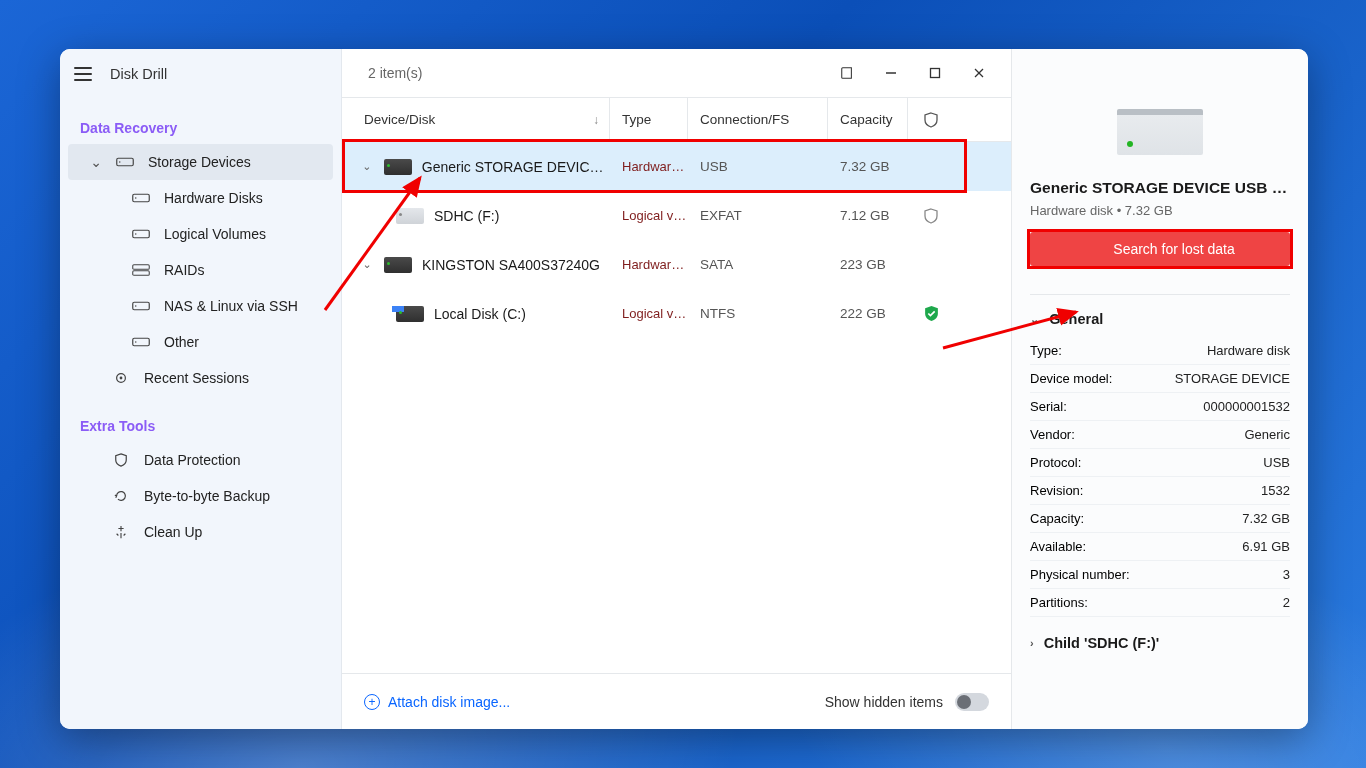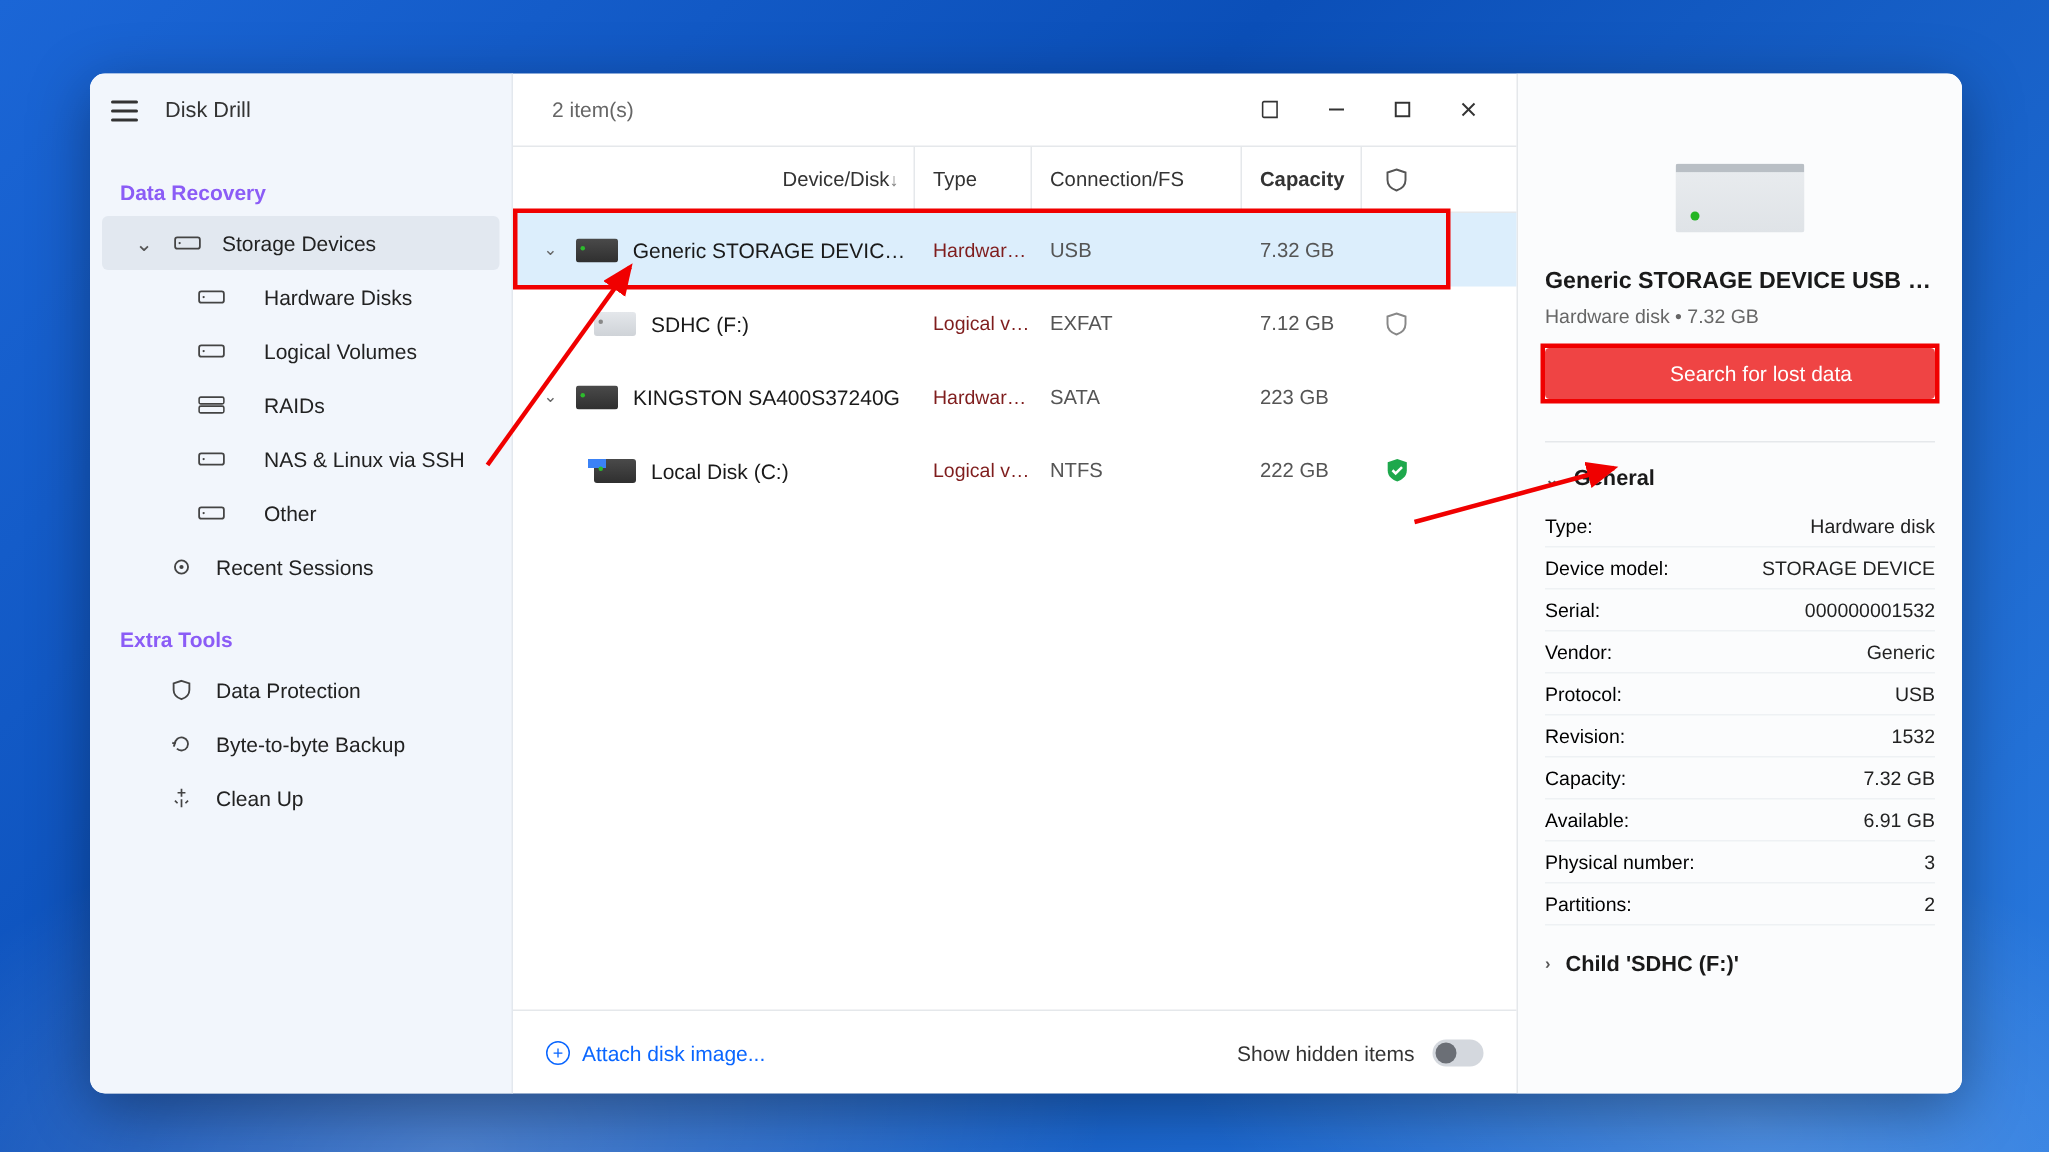--- a/index.html
+++ b/index.html
@@ -66,21 +66,21 @@
     font-weight:600; font-size:14px; color:#8b5cf6;
     padding: 22px 0 8px 20px;
   }
   .nav-item {
     height:36px; display:flex; align-items:center; gap:14px;
     padding-left: 22px; color:#222; cursor:pointer;
     border-radius:4px; margin: 0 8px;
     font-size:14px;
   }
   .nav-item.selected { background:#e2e8f0; }
-  .nav-item.child { padding-left:64px; gap:26px; }
+  .nav-item.child { padding-left:64px; gap:14px; }
   .nav-item .expander { width:12px; text-align:center; color:#555;}
   .nav-icon { width:18px; height:14px; display:flex; align-items:center; justify-content:center; color:#444;}
   .nav-icon svg { width:18px; height:14px; }
 
   
   .main {
     flex:1;
     display:flex;
     flex-direction:column;
     border-right:1px solid #e5e8eb;
@@ -93,24 +93,24 @@
   .item-count { color:#666; font-size:14px;}
   .win-controls { display:flex; gap:4px; align-items:center; }
   .win-btn { width:40px; height:32px; display:flex; align-items:center; justify-content:center; cursor:pointer; color:#333;}
   .win-btn svg { width:14px; height:14px; }
 
   .table-head {
     height:44px; display:flex; align-items:center;
     border-bottom:1px solid #e5e8eb;
     font-size:13.5px; color:#333; font-weight:500;
   }
-  .col-device { flex:0 0 268px; padding-left:22px; display:flex; align-items:center; justify-content:flex-end; border-right:1px solid #e5e8eb; height:100%; padding-right:10px;}
+  .col-device { flex:0 0 268px; padding-left:22px; display:flex; align-items:center; justify-content:space-between; border-right:1px solid #e5e8eb; height:100%; padding-right:10px;}
   .col-type   { flex:0 0 78px; padding-left:12px; border-right:1px solid #e5e8eb; height:100%; display:flex; align-items:center;}
   .col-conn   { flex:0 0 140px; padding-left:12px; border-right:1px solid #e5e8eb; height:100%; display:flex; align-items:center;}
-  .col-cap    { flex:0 0 80px; padding-left:12px; border-right:1px solid #e5e8eb; height:100%; display:flex; align-items:center;font-weight:bold;}
+  .col-cap    { flex:0 0 80px; padding-left:12px; border-right:1px solid #e5e8eb; height:100%; display:flex; align-items:center;}
   .col-shield { flex:0 0 46px; display:flex; align-items:center; justify-content:center;}
   .sort-arrow { color:#888; font-size:12px;}
 
   .rows { position:relative; }
   .row {
     height:49px; display:flex; align-items:center; font-size:14px;
   }
   .row.selected { background:#dceefc; }
   .row .c-device { flex:0 0 268px; padding-left:18px; display:flex; align-items:center; gap:10px; overflow:hidden; white-space:nowrap;}
   .row .c-type   { flex:0 0 78px; padding-left:12px; color:#7f1d1d; font-size:13px; overflow:hidden; white-space:nowrap; text-overflow:ellipsis;}

